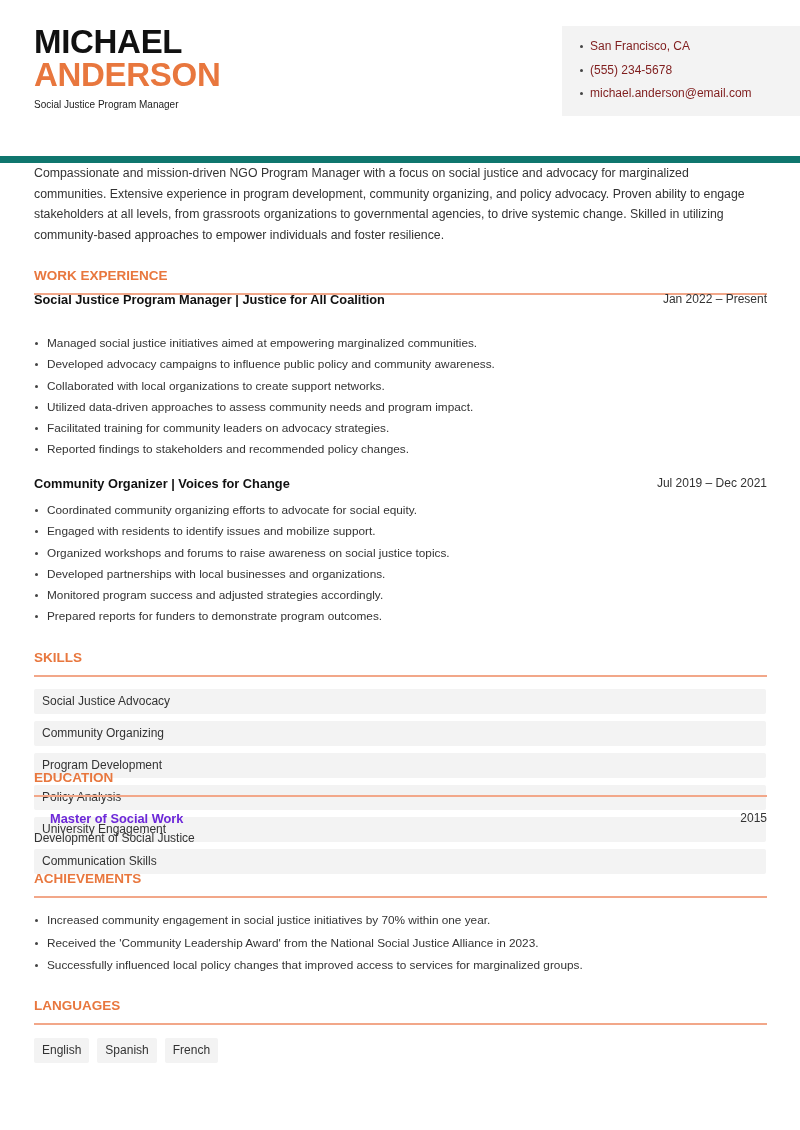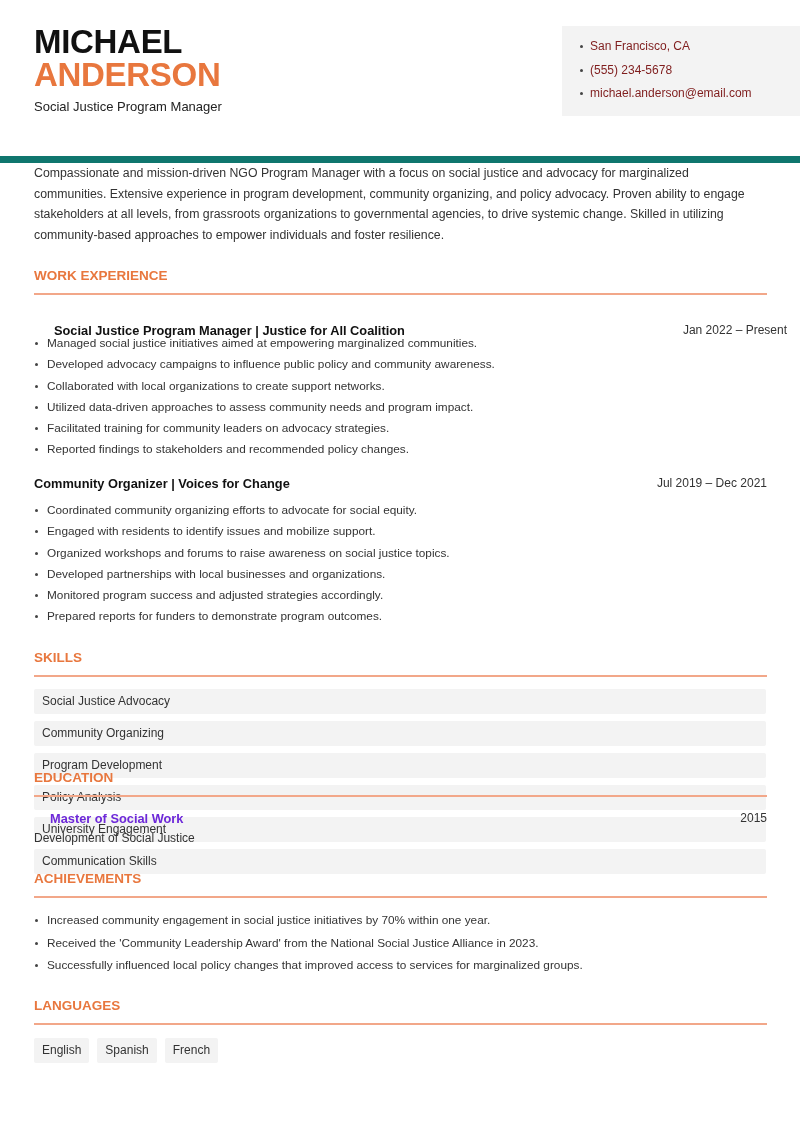--- a/index.html
+++ b/index.html
@@ -2,21 +2,21 @@
 <html><head>
   <meta charset="utf-8">
   <style>
     * { box-sizing: border-box; margin: 0; padding: 0; }
     html, body { width: 800px; height: 1130px; background: #ffffff; }
     body { font-family: "Liberation Sans", "DejaVu Sans", sans-serif; color: #333333; position: relative; overflow: hidden; }
 
     .header { position: absolute; left: 0; top: 0; width: 800px; height: 163px; border-bottom: 7px solid #0f766e; }
     .name-first { position: absolute; left: 34px; top: 24px; font-size: 33px; font-weight: 700; color: #111111; letter-spacing: -0.3px; line-height: 36px; }
     .name-last { position: absolute; left: 34px; top: 57px; font-size: 33px; font-weight: 700; color: #e8773e; letter-spacing: -0.3px; line-height: 36px; }
-    .job-title { position: absolute; left: 34px; top: 99px; font-size: 13px; color: #222222; }
+    .job-title { position: absolute; left: 34px; top: 99px; font-size: 10px; color: #222222; }
 
     .contact-box { position: absolute; left: 562px; top: 26px; width: 238px; height: 90px; background: #f3f3f3; padding-top: 12px; }
     .contact-item { position: relative; padding-left: 28px; font-size: 12px; color: #7f1d1d; height: 23.5px; line-height: 16px; }
     .contact-item::before { content: ""; position: absolute; left: 18px; top: 7px; width: 3px; height: 3px; border-radius: 50%; background: #444; }
 
     .summary { position: absolute; left: 34px; top: 163px; width: 730px; font-size: 12.3px; line-height: 20.7px; color: #333333; }
 
     .section-title { position: absolute; left: 34px; font-size: 13.5px; font-weight: 700; color: #e8773e; }
     .section-rule { position: absolute; left: 34px; width: 733px; height: 2px; background: #f2a789; }
 
@@ -48,21 +48,21 @@
     <div class="contact-item">(555) 234-5678</div>
     <div class="contact-item">michael.anderson@email.com</div>
   </div>
 </div>
 
 <p class="summary">Compassionate and mission-driven NGO Program Manager with a focus on social justice and advocacy for marginalized communities. Extensive experience in program development, community organizing, and policy advocacy. Proven ability to engage stakeholders at all levels, from grassroots organizations to governmental agencies, to drive systemic change. Skilled in utilizing community-based approaches to empower individuals and foster resilience.</p>
 
 <div class="section-title" style="top:268px;">WORK EXPERIENCE</div>
 <div class="section-rule" style="top:293px;"></div>
 
-<div class="job-head" style="top:323px;margin-left:20px;">
+<div class="job-head" style="top:292px;">
   <span class="job-role">Social Justice Program Manager | Justice for All Coalition</span>
   <span class="job-date">Jan 2022 – Present</span>
 </div>
 <ul class="bullets" style="top:335px;">
   <li>Managed social justice initiatives aimed at empowering marginalized communities.</li>
   <li>Developed advocacy campaigns to influence public policy and community awareness.</li>
   <li>Collaborated with local organizations to create support networks.</li>
   <li>Utilized data-driven approaches to assess community needs and program impact.</li>
   <li>Facilitated training for community leaders on advocacy strategies.</li>
   <li>Reported findings to stakeholders and recommended policy changes.</li>

